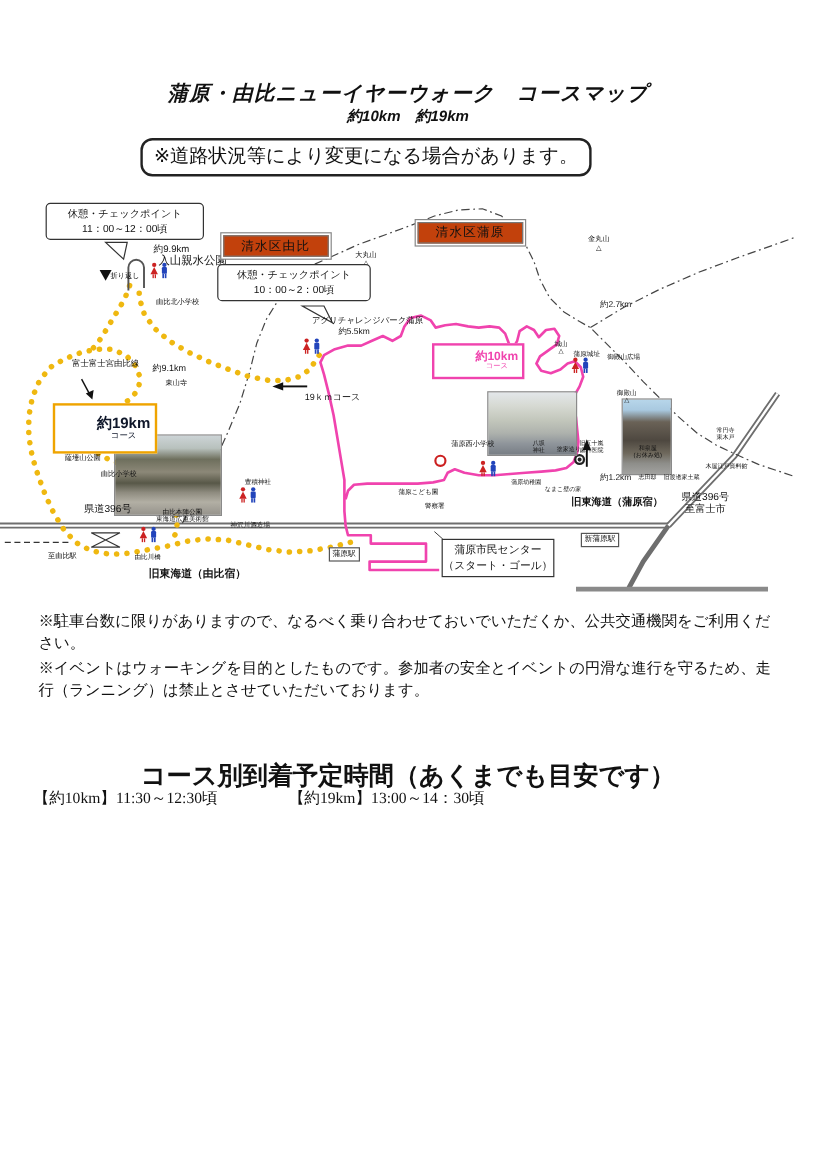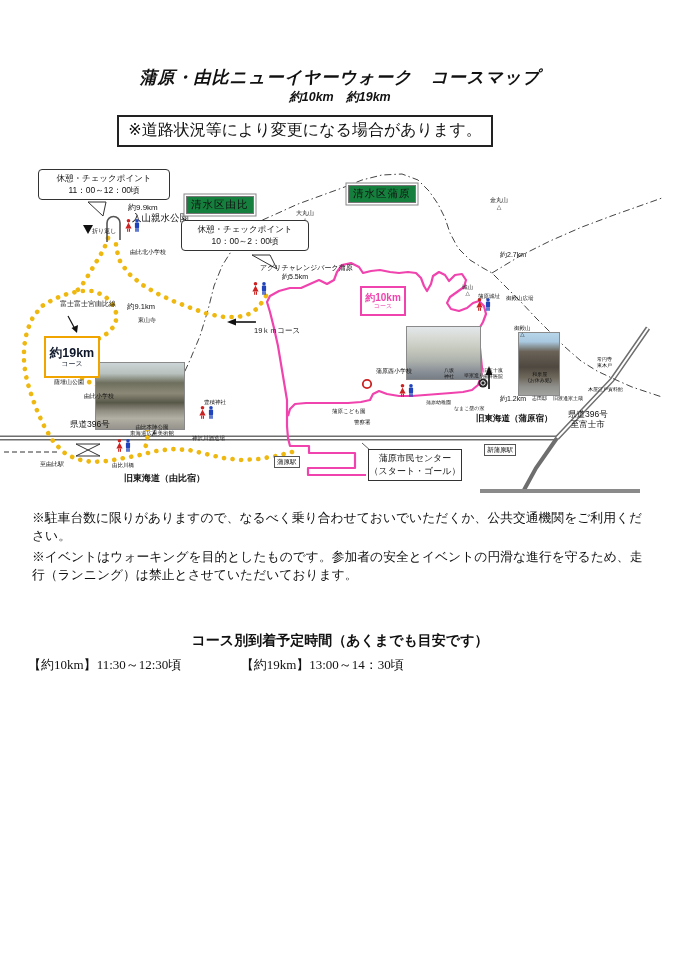--- a/index.html
+++ b/index.html
@@ -3,58 +3,58 @@
 <meta charset="utf-8">
 <style>
   html,body{margin:0;padding:0;}
   body{width:680px;height:962px;position:relative;background:#ffffff;
        font-family:"Liberation Sans","DejaVu Sans",sans-serif;color:#111;overflow:hidden;}
   .abs{position:absolute;}
   
   .title{left:0;top:66px;width:680px;text-align:center;font-size:17px;font-weight:bold;
          font-style:italic;letter-spacing:1px;}
   .subtitle{left:0;top:89px;width:680px;text-align:center;font-size:12.5px;font-weight:bold;font-style:italic;}
-  .notice{left:117px;top:115px;width:372px;border:2px solid #222;border-radius:0;
+  .notice{left:117px;top:115px;width:372px;border:2px solid #222;border-radius:10px;
           font-size:16px;text-align:center;padding:3px 0 4px 0;background:#fff;}
   
   #map-svg{left:0;top:0;z-index:1;}
   .photo{z-index:2;border:1px solid #8a8a8a;}
   #photo-temple{left:95px;top:362px;width:88px;height:66px;
     background:linear-gradient(180deg,#ccd4d6 0%,#b8c1bd 16%,#6e6f5d 30%,#8c8878 46%,#585848 60%,#8f8c80 72%,#b2afa4 84%,#96938c 100%);}
   #photo-townhouse{left:406px;top:326px;width:73px;height:52px;
     background:linear-gradient(180deg,#e3e7ea 0%,#d6d9d2 22%,#c2c6bb 45%,#aeb2ad 65%,#8f959b 82%,#777d84 100%);}
   #photo-storehouse{left:518px;top:332px;width:40px;height:62px;
     background:linear-gradient(180deg,#b7d6ea 0%,#a9c9e0 14%,#6a6257 30%,#4e4840 55%,#6e685c 72%,#8e8e8a 86%,#a2a2a0 100%);}
   
   #map-labels{left:0;top:0;width:680px;height:962px;z-index:5;pointer-events:none;}
   .mlabel{position:absolute;white-space:pre-line;line-height:1.15;color:#111;padding-left:32px;}
   
-  .region-box{z-index:6;background:#15803d;border:1px solid #777;
+  .region-box{z-index:6;background:#c2410c;border:1px solid #777;
       box-shadow:0 0 0 1.5px #ffffff,0 0 0 2.5px #888;
-      font-size:10.5px;padding:1px 4px;letter-spacing:1px;}
+      font-size:10.5px;padding:1px 14px;letter-spacing:1px;}
   .callout{z-index:6;background:#fff;border:1px solid #333;border-radius:4px;
       text-align:center;font-size:8.5px;line-height:1.45;padding:2px 0;}
-  .course-box{z-index:6;background:#fff;text-align:center;line-height:1.05;}
+  .course-box{z-index:6;background:#fff;text-align:center;line-height:1.05;padding-left:31px;}
   .c19{left:44px;top:336px;width:52px;height:38px;border:2px solid #efa400;color:#0f172a;
        display:flex;flex-direction:column;justify-content:center;}
   .c19 .km{font-size:12.5px;font-weight:bold;}
   .c19 .sub{font-size:7px;}
   .c10{left:360px;top:286px;width:42px;height:26px;border:2px solid #f043ae;color:#f043ae;
        display:flex;flex-direction:column;justify-content:center;}
   .c10 .km{font-size:10px;font-weight:bold;}
   .c10 .sub{font-size:6px;}
   .goal-box{left:368px;top:449px;width:92px;height:30px;z-index:6;background:#fff;border:1px solid #333;
       text-align:center;font-size:9px;line-height:1.5;font-family:"Liberation Serif","DejaVu Serif",serif;
       display:flex;flex-direction:column;justify-content:center;}
   .station-box{z-index:6;background:#fff;border:1px solid #555;font-size:6.5px;padding:0 2px;line-height:1.5;}
   
   .notes{left:32px;top:509px;width:618px;font-family:"Liberation Serif","DejaVu Serif",serif;
          font-size:12.8px;line-height:1.42;}
   .notes p{margin:0 0 3px 0;}
-  .sched-head{left:0;top:632px;width:680px;text-align:center;font-weight:bold;font-size:14px;
+  .sched-head{left:0;top:632px;width:680px;text-align:center;font-weight:bold;font-size:21px;
          font-family:"Liberation Serif","DejaVu Serif",serif;}
   .sched-row{left:0;top:656px;width:680px;text-align:left;font-size:13px;
          font-family:"Liberation Serif","DejaVu Serif",serif;}
   .sched-item{display:inline-block;margin:0 28px;}
 </style>
 </head>
 <body>
 
 <div class="abs title">蒲原・由比ニューイヤーウォーク　コースマップ</div>
 <div class="abs subtitle">約10km　約19km</div>

